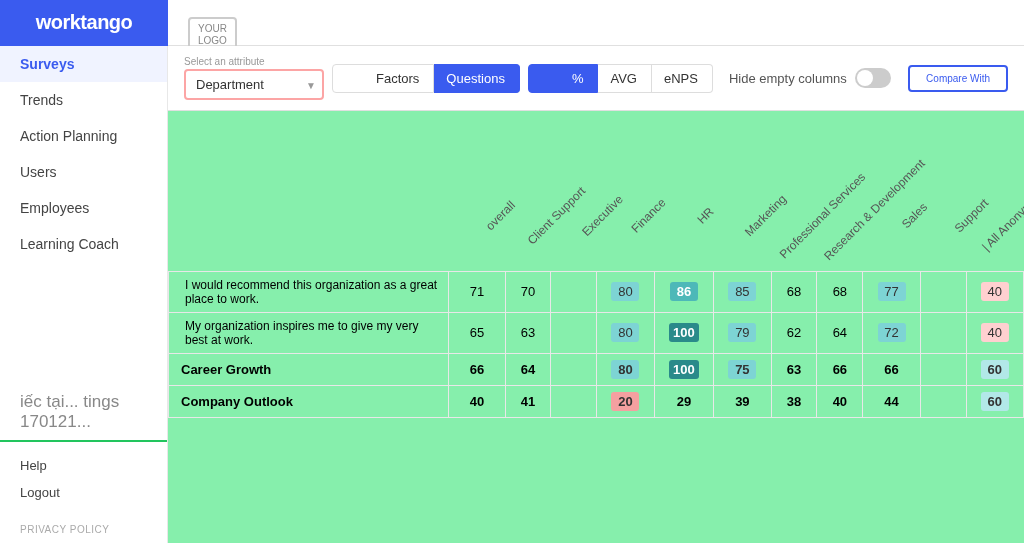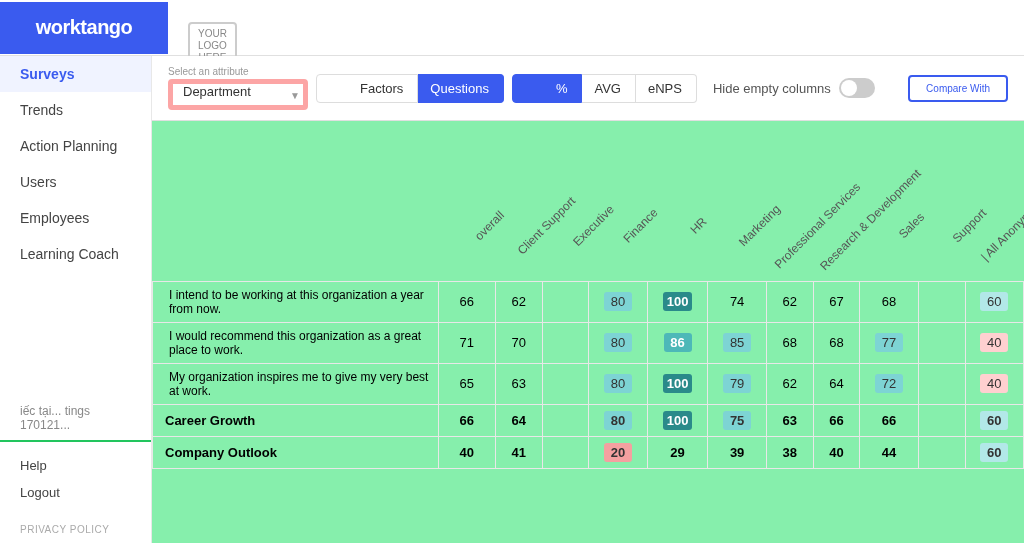--- a/index.html
+++ b/index.html
@@ -1,48 +1,48 @@
 <!DOCTYPE html>
 <html><head>
   <meta charset="utf-8">
   <style>
     * { box-sizing: border-box; margin: 0; padding: 0; }
     body { font-family: -apple-system, BlinkMacSystemFont, 'Segoe UI', sans-serif; font-size: 13px; background: #f5f5f5; }
 
     .app-layout { display: flex; flex-direction: column; height: 543px; width: 1024px; overflow: hidden; }
 
     
-    .header { display: flex; align-items: center; background: #fff; border-bottom: 1px solid #e0e0e0; height: 56px; flex-shrink: 0; }
+    .header { display: flex; align-items: center; background: #fff; border-bottom: 1px solid #e0e0e0; height: 46px; flex-shrink: 0; }
     .header-logo { background: #3a5bef; width: 168px; height: 52px; display: flex; align-items: center; justify-content: center; flex-shrink: 0; }
     .logo-text { color: #fff; font-size: 20px; font-weight: 700; letter-spacing: -0.5px; }
     .header-brand { padding: 0 20px; display: flex; align-items: center; }
     .logo-placeholder { border: 2px solid #ccc; border-radius: 4px; padding: 4px 8px; color: #888; font-size: 10px; text-align: center; line-height: 1.2; margin-top: 37px; }
 
     
     .main-layout { display: flex; flex: 1; overflow: hidden; }
 
     
-    .sidebar { width: 152px; background: #fff; border-right: 1px solid #e8e8e8; display: flex; flex-direction: column; flex-shrink: 0; overflow: hidden; }
+    .sidebar { width: 168px; background: #fff; border-right: 1px solid #e8e8e8; display: flex; flex-direction: column; flex-shrink: 0; overflow: hidden; }
     .sidebar-nav { flex: 1; }
     .sidebar-item { padding: 10px 20px; cursor: pointer; color: #444; font-size: 14px; }
     .sidebar-item.active { color: #3a5bef; font-weight: 600; background: #f0f3ff; }
     .sidebar-footer { padding: 10px 20px; border-top: 2px solid #22c55e; }
     .sidebar-footer-item { padding: 6px 0; color: #444; font-size: 13px; cursor: pointer; }
     .sidebar-user { padding: 8px 20px; }
-    .sidebar-user-text { font-size: 12px; color: #888; }
+    .sidebar-user-text { font-size: 17px; color: #888; }
     .privacy-link { padding: 8px 20px; color: #aaa; font-size: 10px; text-transform: uppercase; letter-spacing: 0.5px; }
 
     
     .content { flex: 1; display: flex; flex-direction: column; overflow: hidden; background: #86efac; }
 
     
     .toolbar { display: flex; align-items: center; padding: 10px 16px; background: #fff; border-bottom: 1px solid #e0e0e0; flex-shrink: 0; gap: 8px; }
     .attribute-select-wrapper { display: flex; flex-direction: column; }
     .attribute-label { font-size: 10px; color: #999; margin-bottom: 2px; }
-    .attribute-select { border: 5px solid #fca5a5; border-radius: 4px; padding: 0 28px 6px 10px; font-size: 13px; color: #333; background: #fff; appearance: none; cursor: pointer; min-width: 140px; }
+    .attribute-select { border: 2px solid #fca5a5; border-radius: 4px; padding: 6px 28px 6px 10px; font-size: 13px; color: #333; background: #fff; appearance: none; cursor: pointer; min-width: 140px; }
     .select-wrapper { position: relative; display: inline-block; }
     .select-arrow { position: absolute; right: 8px; top: 50%; transform: translateY(-50%); color: #999; font-size: 10px; pointer-events: none; }
     .btn-group { display: flex; }
     .btn { padding: 6px 14px; border: 1px solid #ddd; background: #fff; cursor: pointer; font-size: 13px; color: #333; }
     .btn:first-child { border-radius: 4px 0 0 4px; padding-left: 43px; }
     .btn:last-child { border-radius: 0 4px 4px 0; }
     .btn + .btn { border-left: none; padding-left: 12px; }
     .btn.active { background: #3a5bef; color: #fff; border-color: #3a5bef; }
     .hide-empty { display: flex; align-items: center; gap: 8px; font-size: 13px; color: #555; margin-left: 8px; }
     .toggle { width: 36px; height: 20px; background: #ccc; border-radius: 10px; position: relative; cursor: pointer; }
@@ -195,34 +195,20 @@
               <th class="angled-header col-data">
                   <span class="angled-text">| All Anonymized |</span>
                 </th>
             </tr>
           </thead>
           <tbody>
 
 
 
 
-            <tr class="data-row">
-              <td class="row-label indent">I intend to be working at this organization a year from now.</td>
-              <td>66</td>
-              <td>62</td>
-              <td></td>
-              <td><span class="cell-value cell-light-teal">80</span></td>
-              <td><span class="cell-value cell-dark-teal">100</span></td>
-              <td>74</td>
-              <td>62</td>
-              <td>67</td>
-              <td>68</td>
-              <td></td>
-              <td><span class="cell-value cell-very-light-teal">60</span></td>
-            </tr>
 
             <tr class="data-row">
               <td class="row-label indent">I would recommend this organization as a great place to work.</td>
               <td>71</td>
               <td>70</td>
               <td></td>
               <td><span class="cell-value cell-light-teal">80</span></td>
               <td><span class="cell-value cell-teal">86</span></td>
               <td><span class="cell-value cell-light-teal">85</span></td>
               <td>68</td>

